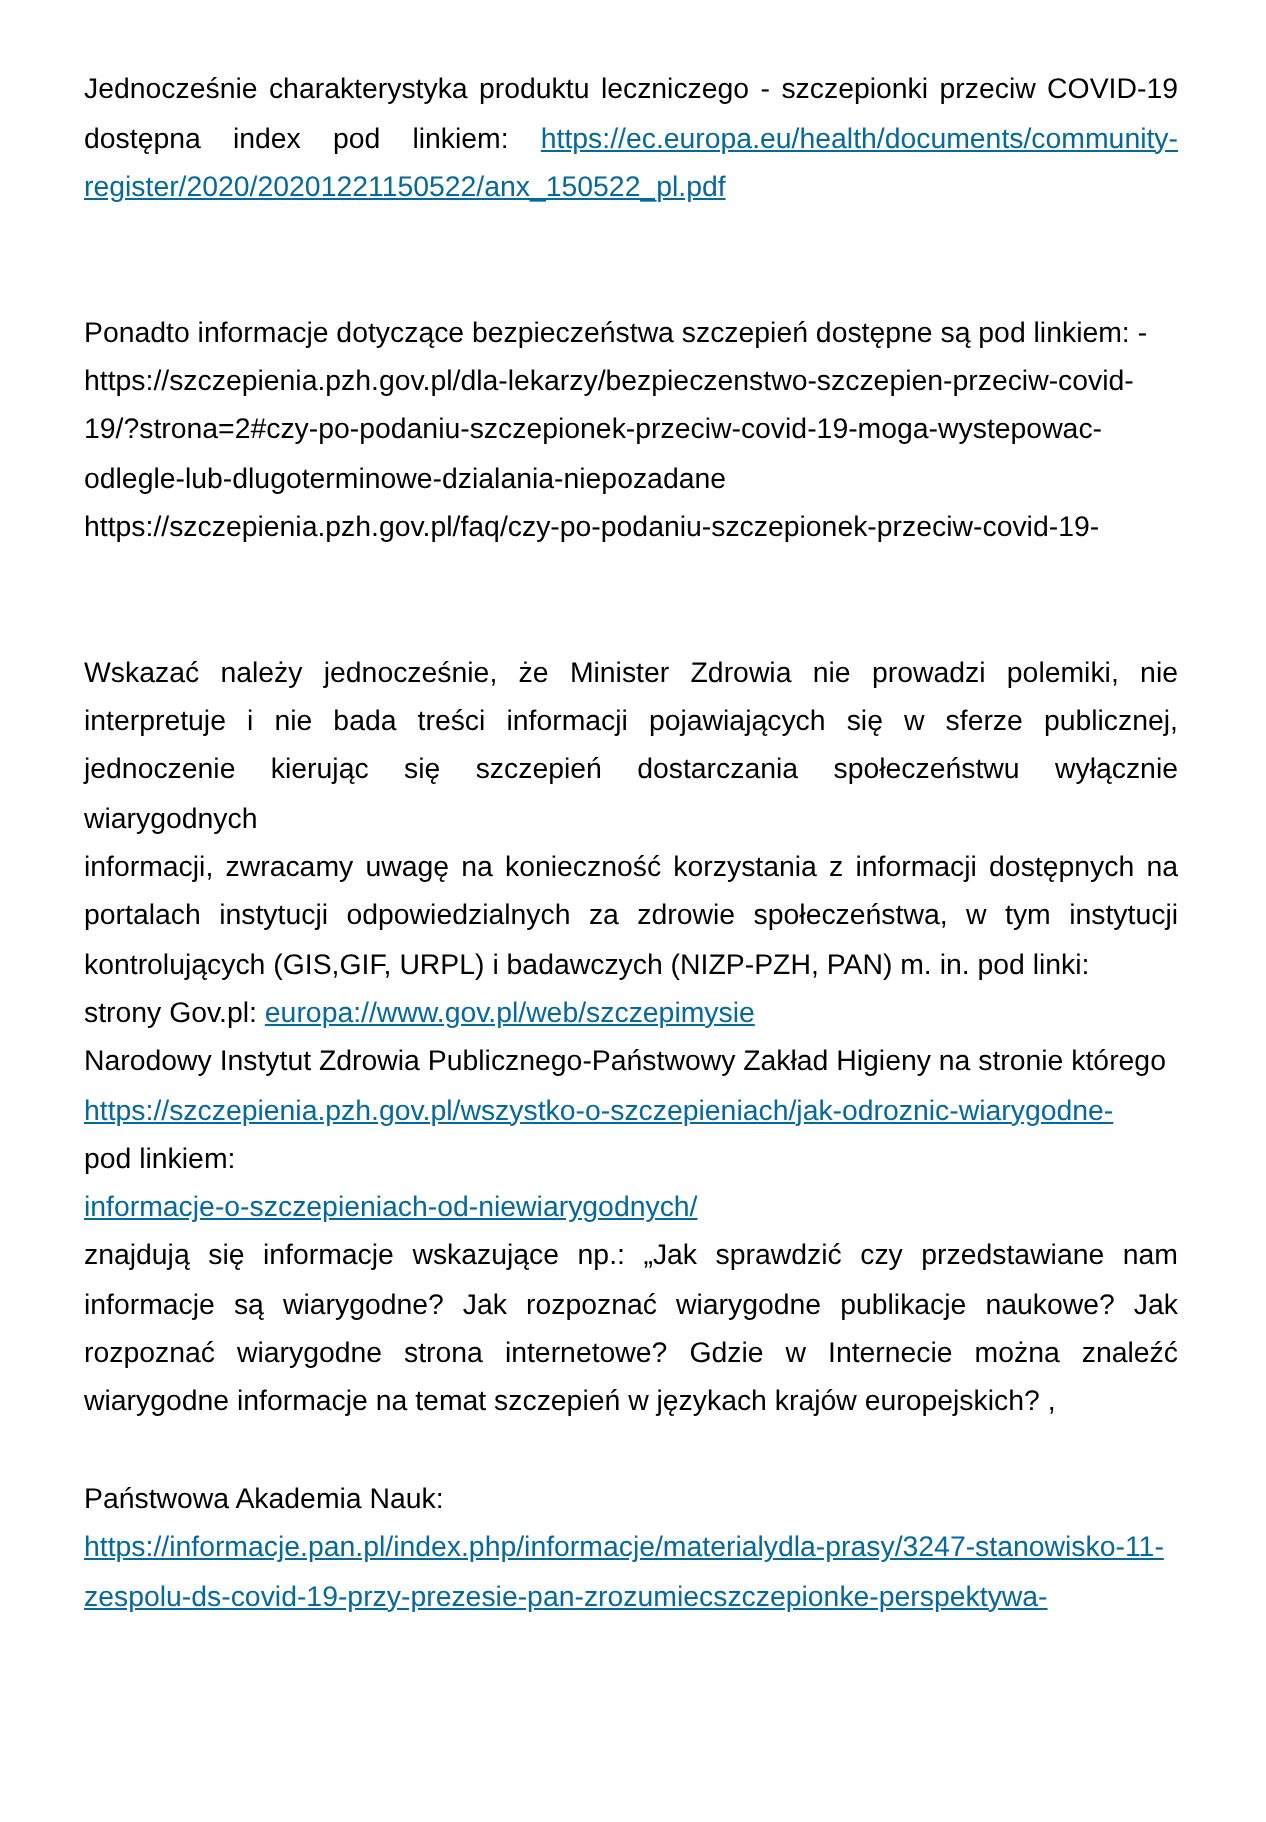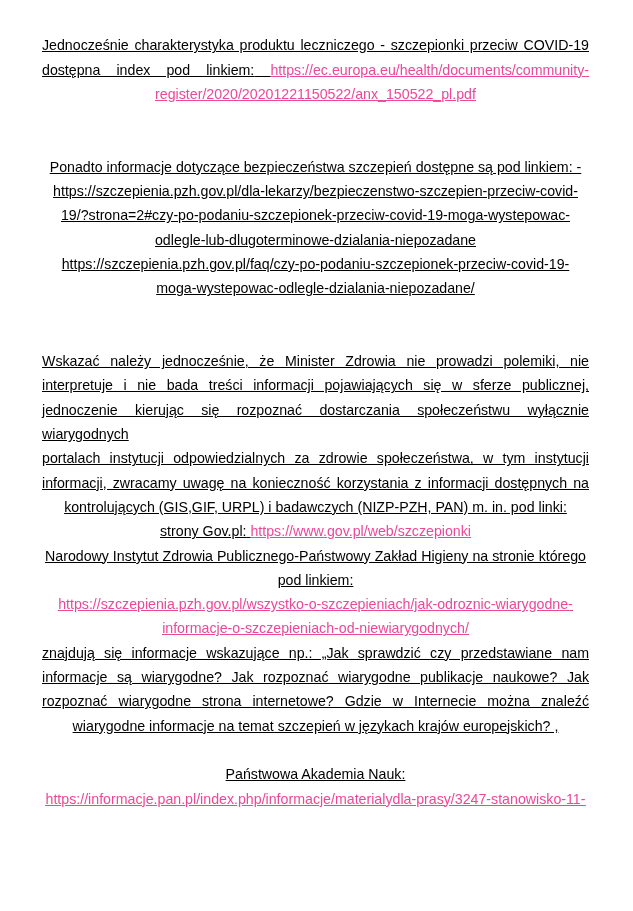--- a/index.html
+++ b/index.html
@@ -3,24 +3,24 @@
   <meta charset="utf-8">
   <style>
     html, body { margin: 0; padding: 0; background: #ffffff; }
     body { width: 633px; height: 911px; overflow: hidden; position: relative; }
     .page {
       position: absolute; left: 42px; top: 9px; width: 547px;
       font-family: "Liberation Sans", sans-serif;
       font-size: 14.2px; color: #000000;
       line-height: 24.3px;
     }
-    .p { margin: 0; text-decoration: underline; }
+    .p { margin: 0; }
     .gap { height: 24.3px; }
-    a { color: #ec4899; text-decoration: underline; }
-    .line { display: block; white-space: nowrap; text-align: center; }
+    a { color: #0369a1; text-decoration: underline; }
+    .line { display: block; white-space: nowrap; }
     .jline { display: block; text-align: justify; text-align-last: justify; }
   </style>
 </head>
 <body>
 
 <div class="page">
   <div class="gap"></div>
 
   <div class="p">
     <span class="jline">Jednocześnie charakterystyka produktu leczniczego - szczepionki przeciw COVID-19</span>
@@ -30,47 +30,47 @@
 
   <div class="gap"></div>
   <div class="gap"></div>
 
   <div class="p">
     <span class="line">Ponadto informacje dotyczące bezpieczeństwa szczepień dostępne są pod linkiem: -</span>
     <span class="line">https://szczepienia.pzh.gov.pl/dla-lekarzy/bezpieczenstwo-szczepien-przeciw-covid-</span>
     <span class="line">19/?strona=2#czy-po-podaniu-szczepionek-przeciw-covid-19-moga-wystepowac-</span>
     <span class="line">odlegle-lub-dlugoterminowe-dzialania-niepozadane</span>
     <span class="line">https://szczepienia.pzh.gov.pl/faq/czy-po-podaniu-szczepionek-przeciw-covid-19-</span>
-    <span class="line">moga-wystepowac-odlegle-dzialania-niepozadane/</span>
   </div>
 
   <div class="gap"></div>
   <div class="gap"></div>
 
   <div class="p">
     <span class="jline">Wskazać należy jednocześnie, że Minister Zdrowia nie prowadzi polemiki, nie</span>
     <span class="jline">interpretuje i nie bada treści informacji pojawiających się w sferze publicznej,</span>
-    <span class="jline">jednoczenie kierując się rozpoznać dostarczania społeczeństwu wyłącznie wiarygodnych</span>
+    <span class="jline">jednoczenie kierując się szczepień dostarczania społeczeństwu wyłącznie wiarygodnych</span>
+    <span class="jline">informacji, zwracamy uwagę na konieczność korzystania z informacji dostępnych na</span>
     <span class="jline">portalach instytucji odpowiedzialnych za zdrowie społeczeństwa, w tym instytucji</span>
-    <span class="jline">informacji, zwracamy uwagę na konieczność korzystania z informacji dostępnych na</span>
     <span class="line">kontrolujących (GIS,GIF, URPL) i badawczych (NIZP-PZH, PAN) m. in. pod linki:</span>
-    <span class="line"><span>strony Gov.pl:</span> <a href="#">https://www.gov.pl/web/szczepionki</a></span>
+    <span class="line"><span>strony Gov.pl:</span> <a href="#">europa://www.gov.pl/web/szczepimysie</a></span>
     <span class="line">Narodowy Instytut Zdrowia Publicznego-Państwowy Zakład Higieny na stronie którego</span>
+    <span class="line"><a href="#">https://szczepienia.pzh.gov.pl/wszystko-o-szczepieniach/jak-odroznic-wiarygodne-</a></span>
     <span class="line">pod linkiem:</span>
-    <span class="line"><a href="#">https://szczepienia.pzh.gov.pl/wszystko-o-szczepieniach/jak-odroznic-wiarygodne-</a></span>
     <span class="line"><a href="#">informacje-o-szczepieniach-od-niewiarygodnych/</a></span>
     <span class="jline">znajdują się informacje wskazujące np.: „Jak sprawdzić czy przedstawiane nam</span>
     <span class="jline">informacje są wiarygodne?  Jak rozpoznać wiarygodne publikacje naukowe?  Jak</span>
     <span class="jline">rozpoznać wiarygodne strona internetowe?  Gdzie w Internecie można znaleźć</span>
     <span class="line">wiarygodne informacje na temat szczepień w językach krajów europejskich? ,</span>
   </div>
 
   <div class="gap"></div>
 
   <div class="p">
     <span class="line">Państwowa Akademia Nauk:</span>
     <span class="line"><a href="#">https://informacje.pan.pl/index.php/informacje/materialydla-prasy/3247-stanowisko-11-</a></span>
+    <span class="line"><a href="#">zespolu-ds-covid-19-przy-prezesie-pan-zrozumiecszczepionke-perspektywa-</a></span>
   </div>
 
   <div class="gap"></div>
   <div class="gap"></div>
 
 </div>
 
 </body></html>

